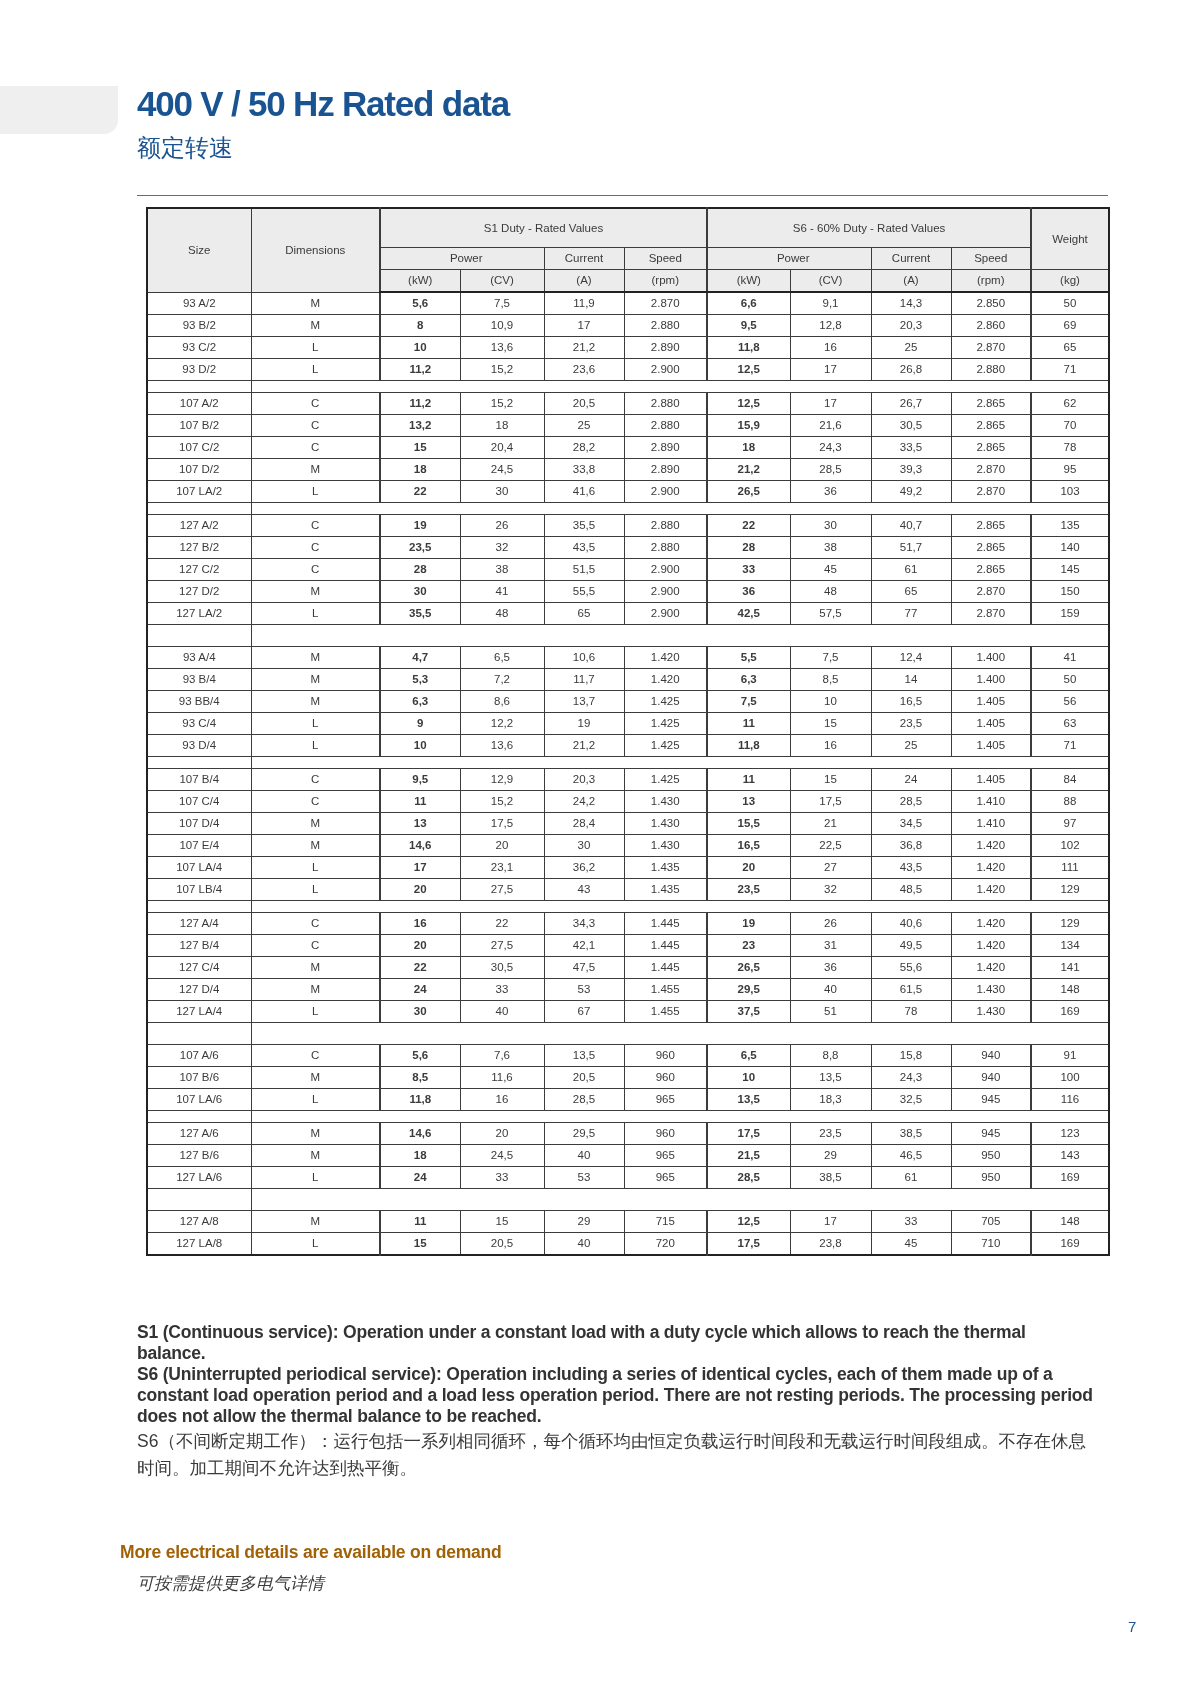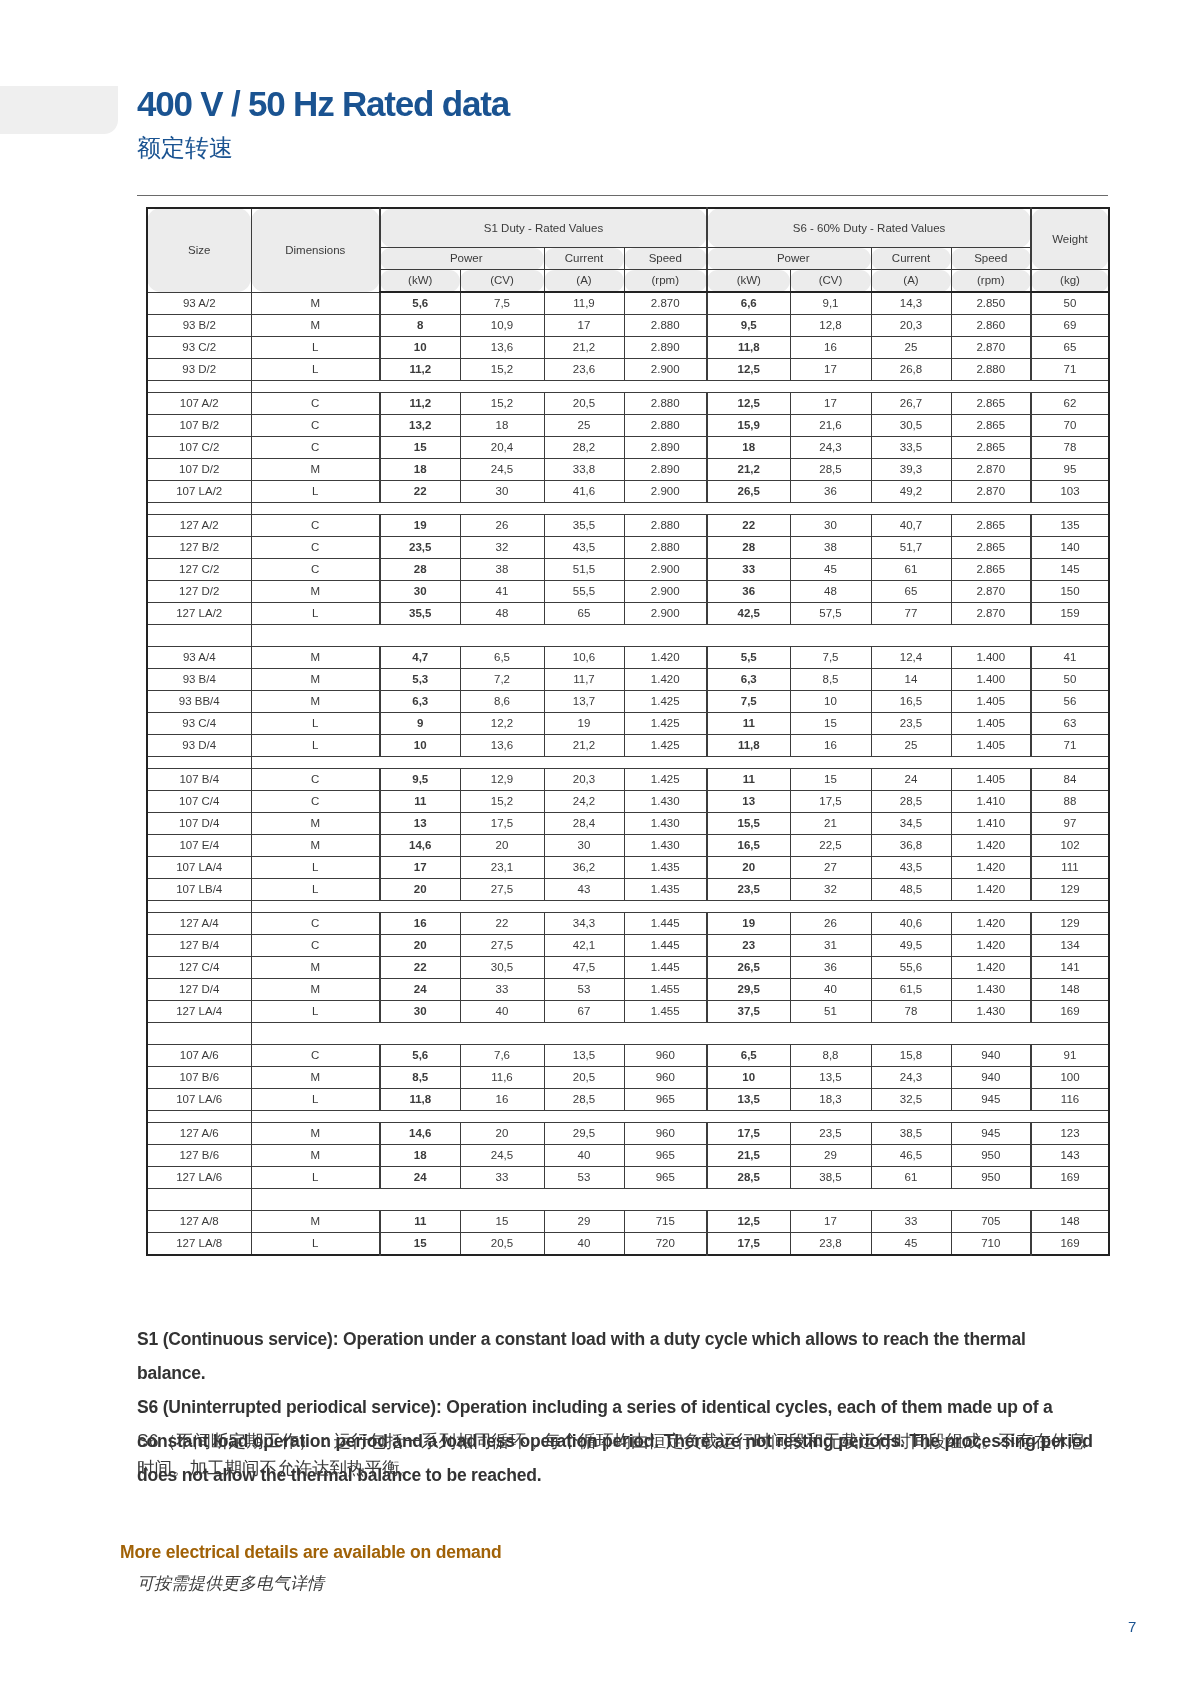--- a/index.html
+++ b/index.html
@@ -9,32 +9,32 @@
               border-radius:0 0 14px 0;}
   .title{position:absolute;left:137px;top:84px;margin:0;font-size:35px;font-weight:bold;
          letter-spacing:-1.2px;color:#1a5391;}
   .subtitle{position:absolute;left:137px;top:132px;margin:0;font-size:24px;font-weight:normal;
             color:#1a5391;}
   .top-rule{position:absolute;left:137px;top:195px;width:971px;height:0;border-top:1px solid #6a6a6a;}
   table.rated{position:absolute;left:146px;top:207px;width:962px;border-collapse:collapse;
               table-layout:fixed;border:2px solid #222;}
   table.rated th, table.rated td{border:1px solid #3c3c3c;padding:0;text-align:center;
         font-size:11.5px;color:#3b3b3b;line-height:1.1;}
-  thead th{background:#ececec;font-weight:normal;font-size:12px;border-radius:14px;}
+  thead th{background:#ececec;font-weight:normal;font-size:12px;}
   thead tr.grp th{height:38px;}
   thead tr.sub th{height:21px;}
   thead tr.units th{height:21px;border-bottom:2px solid #222;}
   .tl{border-left-width:2px !important;}
   .pow{text-align:center;padding-left:8px !important;}
   tbody td{height:21px;}
   tbody td.b{font-weight:bold;}
   tr.sep td{height:11px;}
   tr.sep.large td{height:21px;}
   .notes-en{position:absolute;left:137px;top:1322px;width:956px;font-size:17.5px;font-weight:bold;
-            line-height:34px;letter-spacing:-0.2px;color:#333;}
+            line-height:21px;letter-spacing:-0.2px;color:#333;}
   .notes-en p{margin:0;}
   .notes-zh{position:absolute;left:137px;top:1428px;width:956px;font-size:17.5px;
             line-height:27px;color:#3a3a3a;}
   .notes-zh p{margin:0;}
   .more-en{position:absolute;left:120px;top:1542px;margin:0;font-size:17.5px;font-weight:bold;
            letter-spacing:-0.2px;color:#a16207;}
   .more-zh{position:absolute;left:137px;top:1572px;margin:0;font-size:17px;color:#3a3a3a;font-style:italic;}
   .page-number{position:absolute;left:1128px;top:1618px;font-size:15px;color:#1a5391;}
 </style>
 </head>

